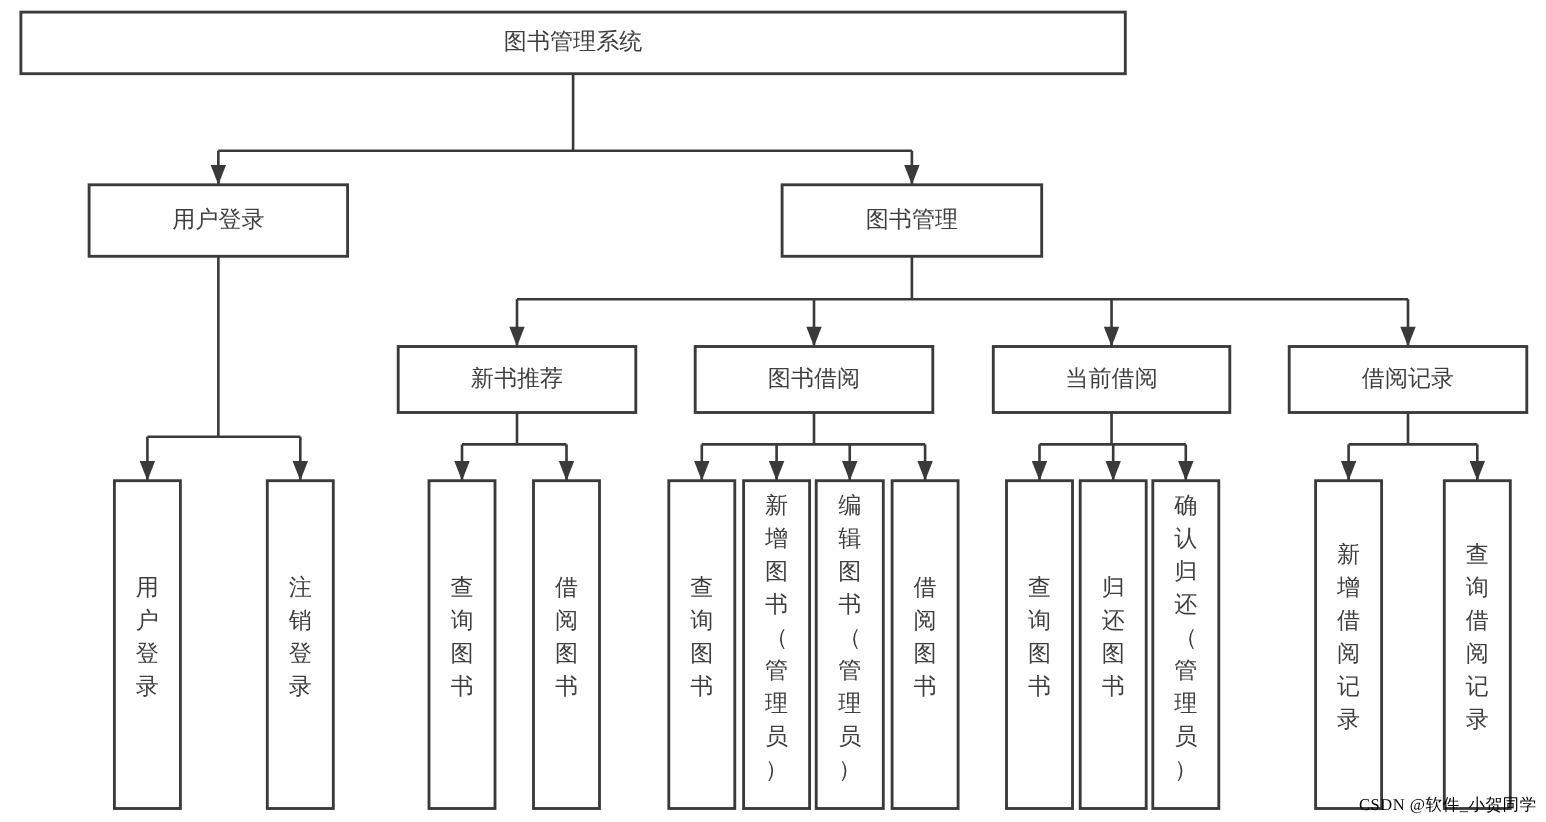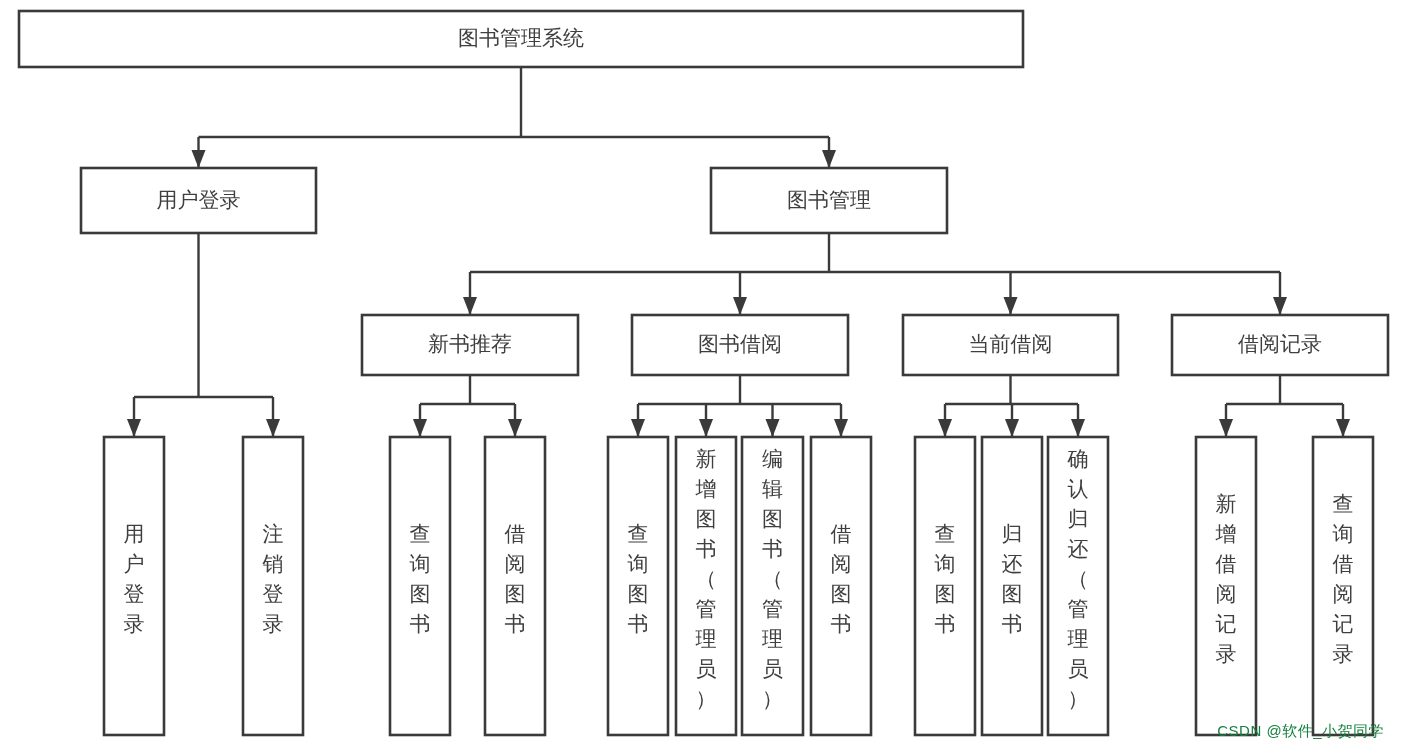--- a/index.html
+++ b/index.html
@@ -16,23 +16,23 @@
     fill:#3f3f3f;font-family:"DejaVu Sans","Liberation Sans",sans-serif;
     font-size:21px;text-anchor:middle;dominant-baseline:middle;
   }
   .node-label-v{
     fill:#3f3f3f;font-family:"DejaVu Sans","Liberation Sans",sans-serif;
     font-size:21px;text-anchor:middle;
   }
   .link-line{stroke:#3a3a3a;stroke-width:2.4;fill:none;}
   .arrow-head{fill:#3a3a3a;stroke:none;}
   .watermark{
-    position:absolute;right:21px;bottom:6px;
-    font-family:Liberation Sans, sans-serif;
-    font-size:15px;color:#15803d;white-space:nowrap;
+    position:absolute;right:8px;bottom:6px;
+    font-family:Liberation Serif, serif;
+    font-size:15px;color:#000000;white-space:nowrap;
     pointer-events:none;letter-spacing:0.5px;
   }
 </style>
 </head>
 <body>
 
 <svg id="diagram" viewBox="0 0 1405 747" xmlns="http://www.w3.org/2000/svg">
   <g id="links-layer">
       <line x1="521" y1="67" x2="521" y2="137" class="link-line"></line>
       <line x1="198.5" y1="137" x2="829" y2="137" class="link-line"></line>

